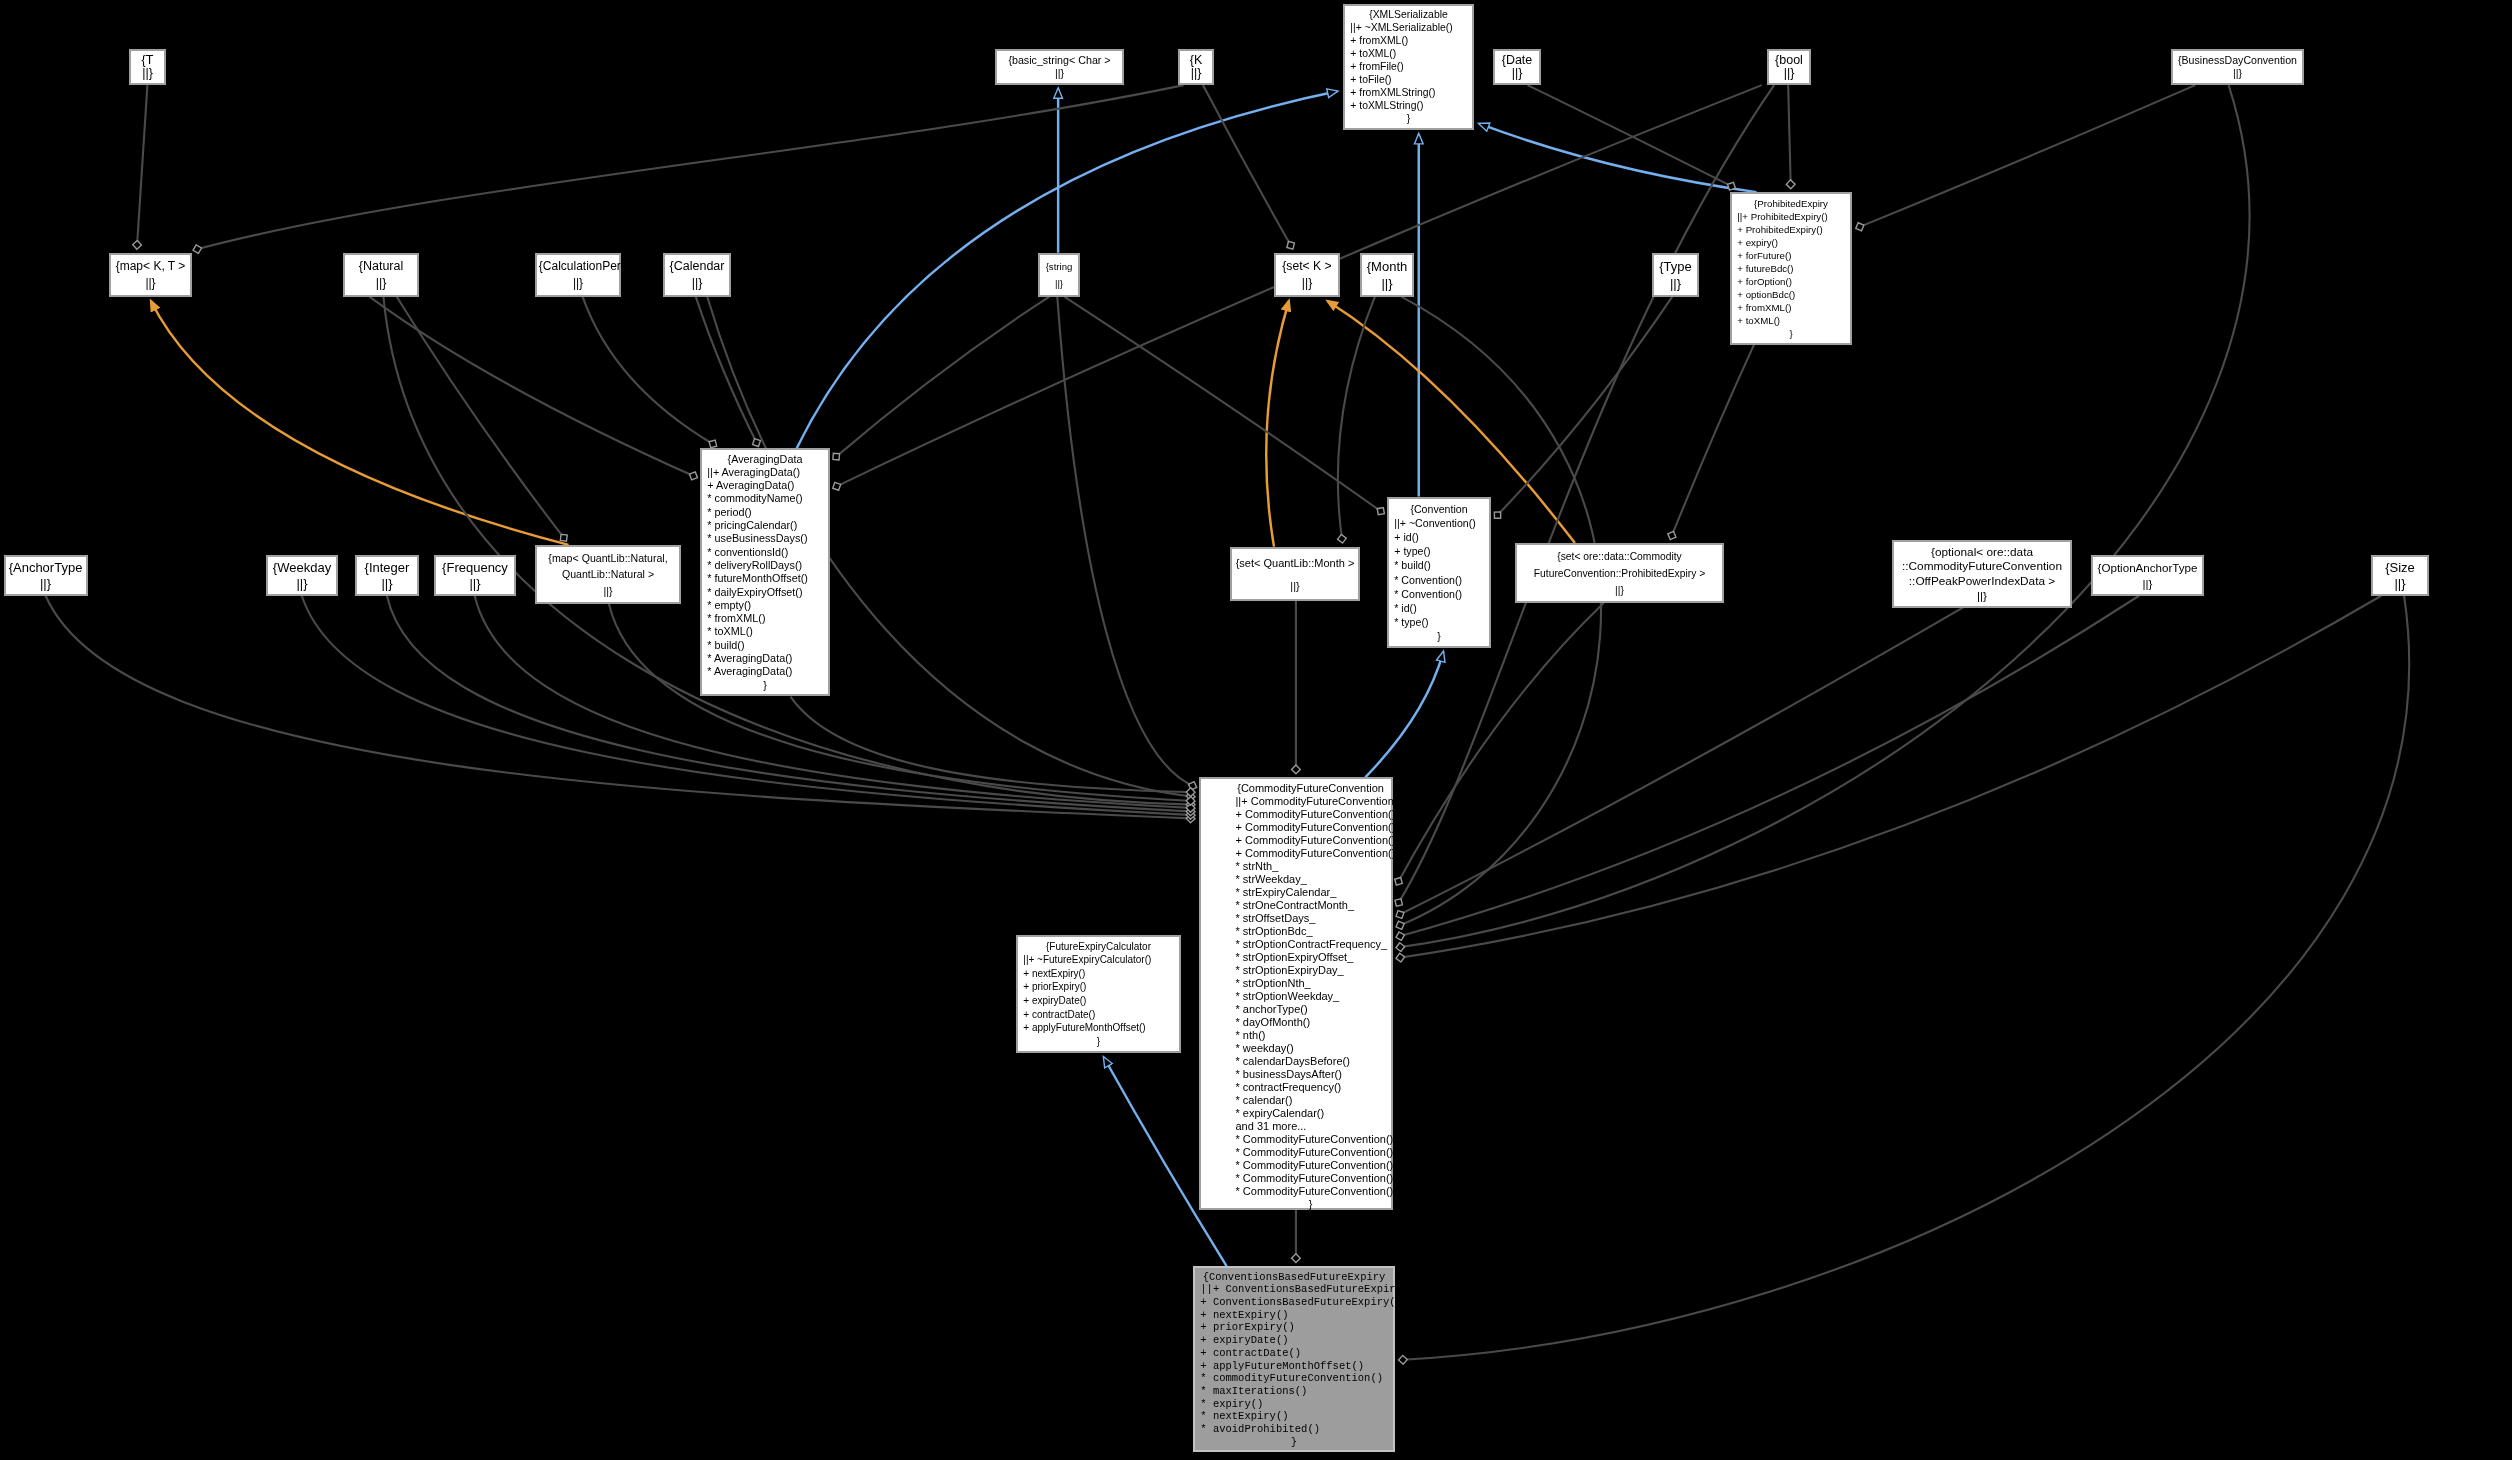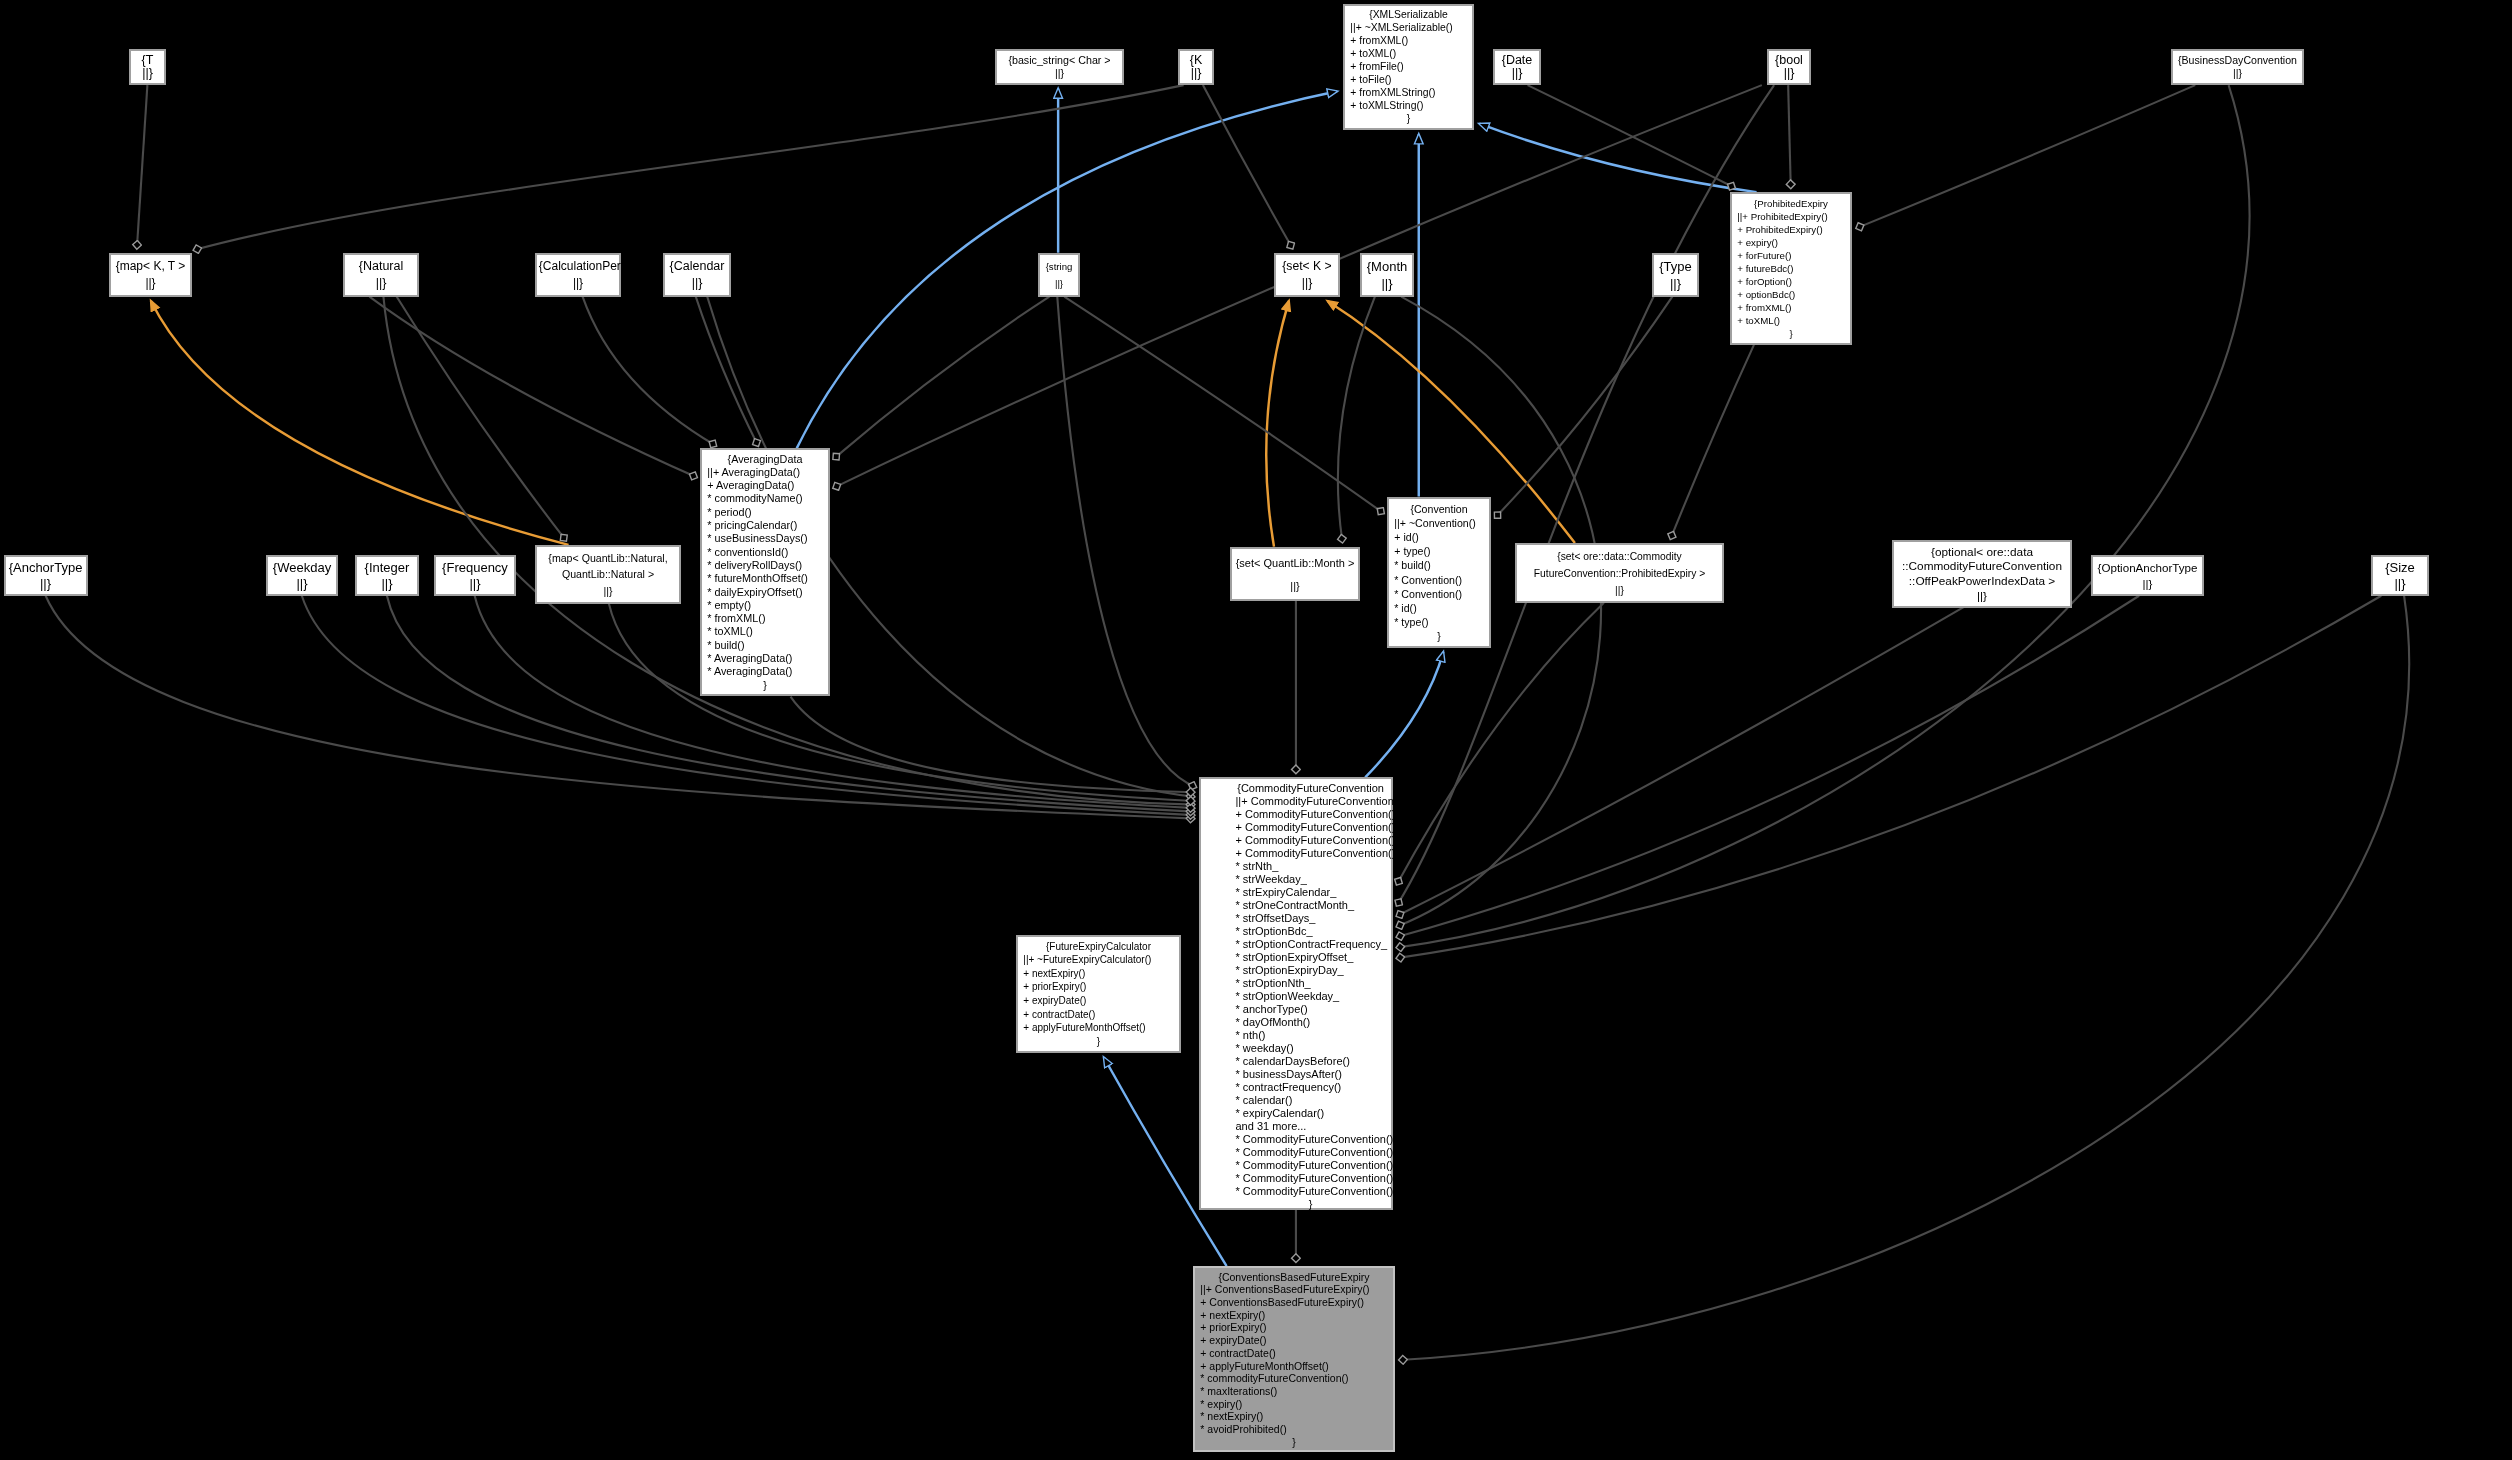--- a/index.html
+++ b/index.html
@@ -269,21 +269,21 @@
     <div class="node" style="left: 1016px; top: 935px; width: 165px; height: 118px; font-size: 10px; line-height: 13.6px;">
       <div class="ln c">{FutureExpiryCalculator</div>
       <div class="ln l">||+ ~FutureExpiryCalculator()</div>
       <div class="ln l">+ nextExpiry()</div>
       <div class="ln l">+ priorExpiry()</div>
       <div class="ln l">+ expiryDate()</div>
       <div class="ln l">+ contractDate()</div>
       <div class="ln l">+ applyFutureMonthOffset()</div>
       <div class="ln c">}</div>
     </div>
-    <div class="node main" style="left: 1193px; top: 1266px; width: 202px; height: 186px; font-size: 10.5px; line-height: 12.7px;">
+    <div class="node main" style="left: 1193px; top: 1266px; width: 202px; height: 186px; font-size: 10.5px; line-height: 12.7px; font-family: Liberation Mono, monospace;">
       <div class="ln c">{ConventionsBasedFutureExpiry</div>
       <div class="ln l">||+ ConventionsBasedFutureExpiry()</div>
       <div class="ln l">+ ConventionsBasedFutureExpiry()</div>
       <div class="ln l">+ nextExpiry()</div>
       <div class="ln l">+ priorExpiry()</div>
       <div class="ln l">+ expiryDate()</div>
       <div class="ln l">+ contractDate()</div>
       <div class="ln l">+ applyFutureMonthOffset()</div>
       <div class="ln l">* commodityFutureConvention()</div>
       <div class="ln l">* maxIterations()</div>

